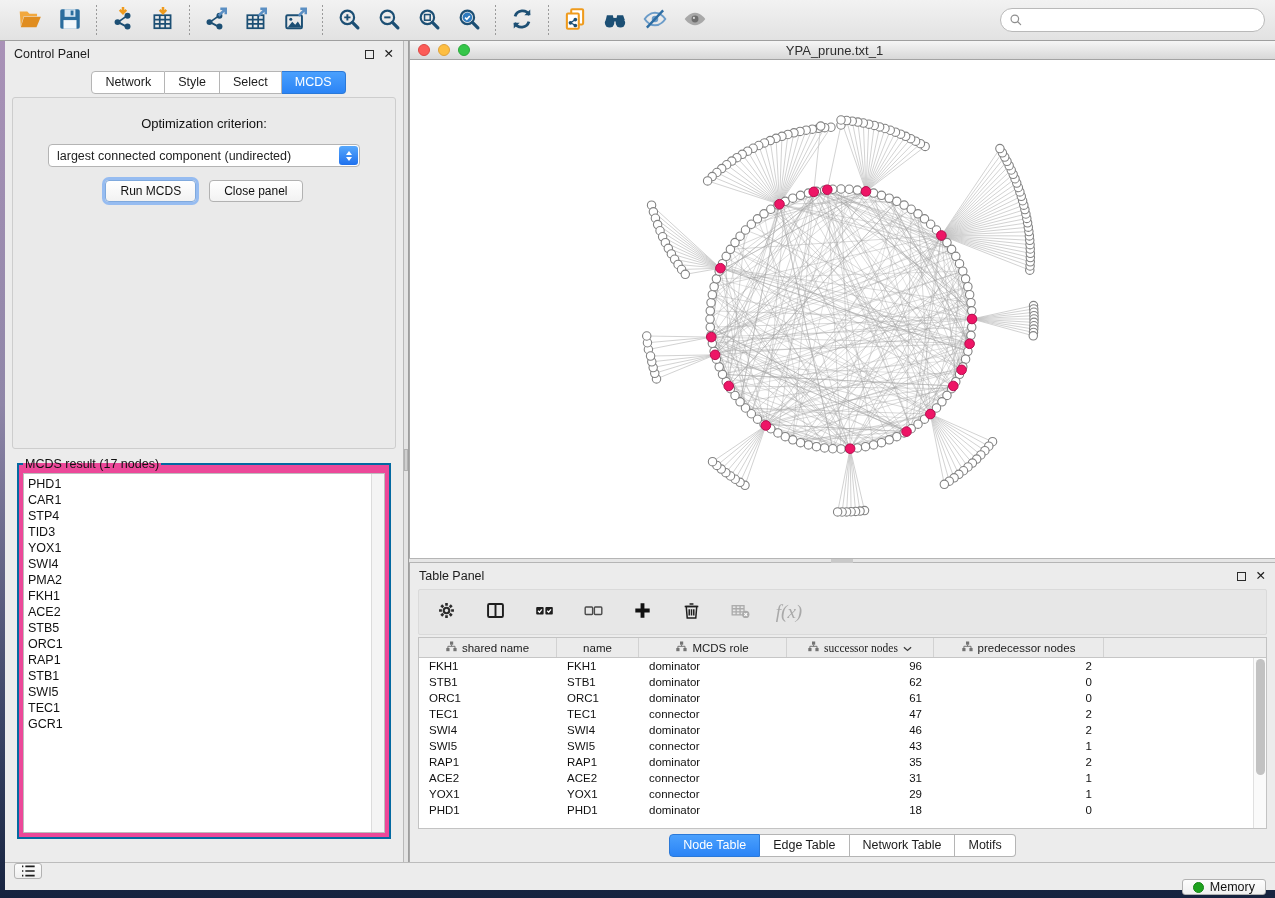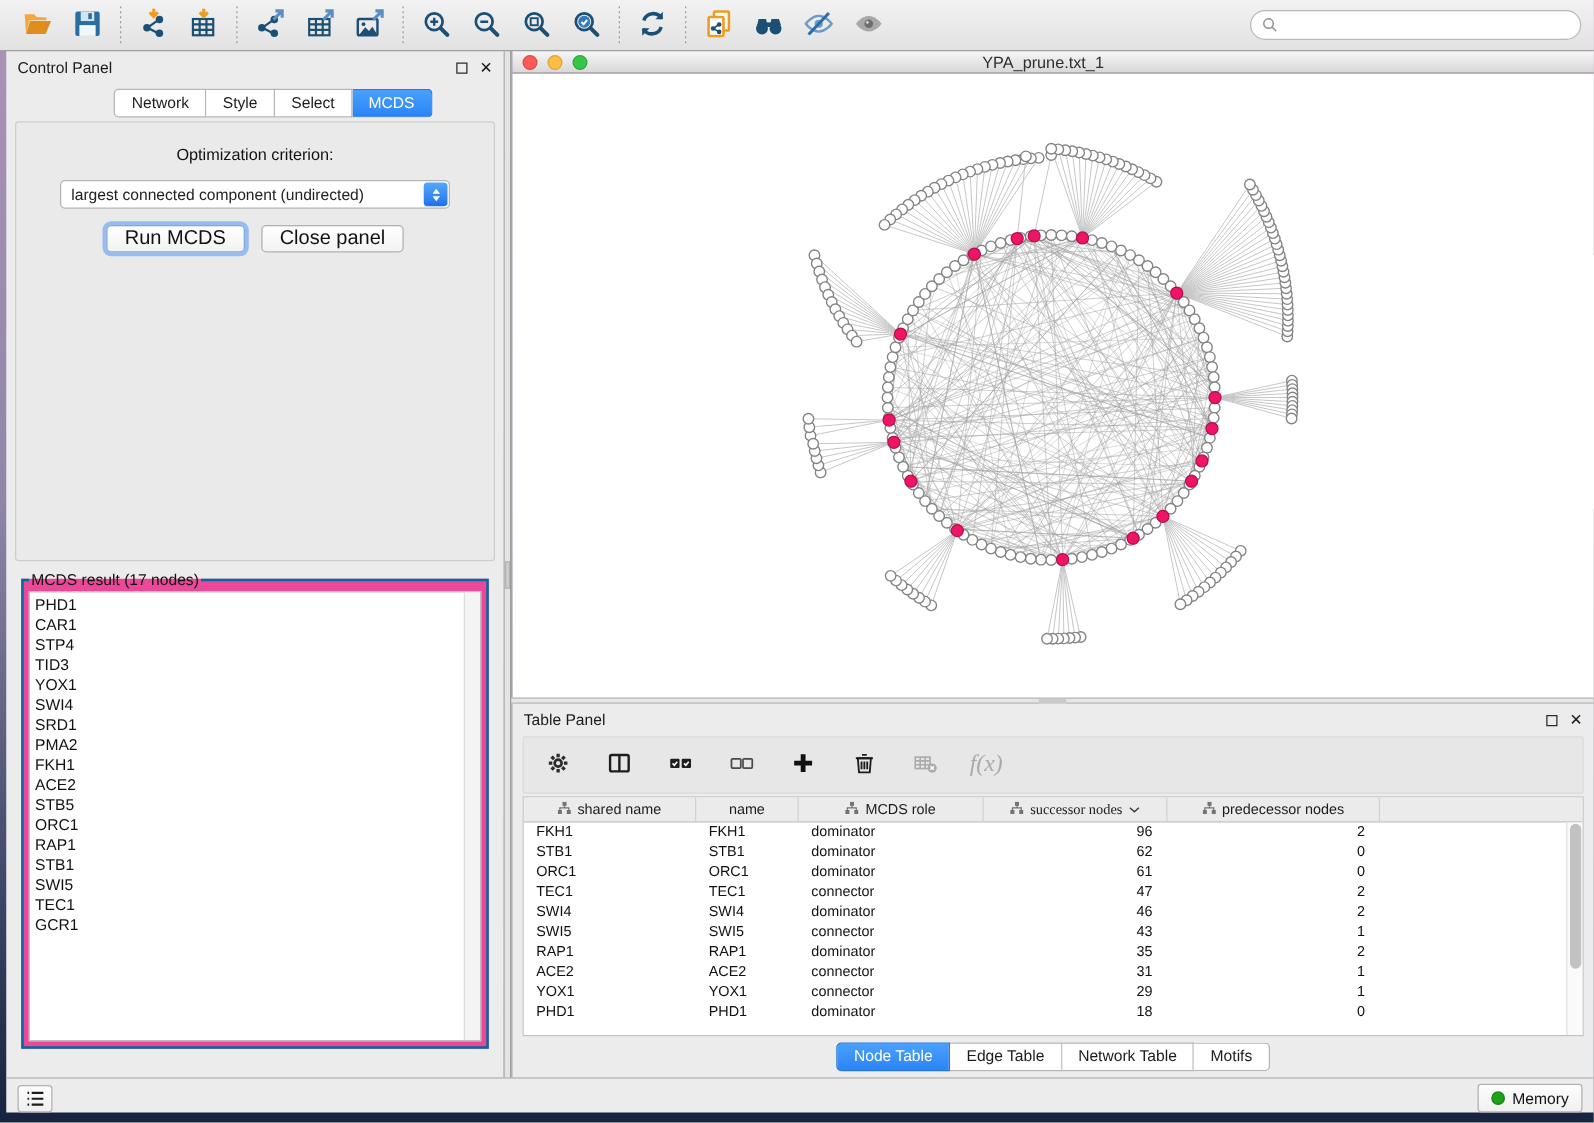--- a/index.html
+++ b/index.html
@@ -49,21 +49,21 @@
   .crit-label { margin-top:18px; font-size:13px; color:#111; }
   .select { margin-top:13px; width:312px; height:23px; background:#fff; border:1px solid #b4b4b4;
     border-radius:4px; display:flex; align-items:center; font-size:12.5px; padding-left:8px; cursor:pointer; position:relative;}
   .select .stepper { position:absolute; right:1px; top:1px; bottom:1px; width:19px; border-radius:3px;
     background:linear-gradient(#57a8fc,#1f71ee); display:flex; flex-direction:column; align-items:center; justify-content:center; gap:2px;}
   .stepper i { width:0; height:0; border-left:3.5px solid transparent; border-right:3.5px solid transparent; display:block; }
   .stepper .up { border-bottom:4.5px solid #fff; }
   .stepper .dn { border-top:4.5px solid #fff; }
   .btn-row { margin-top:13px; display:flex; gap:13px; }
   .pbtn { height:22px; padding:0 14px; background:linear-gradient(#ffffff,#f2f2f2); border:1px solid #b2b2b2;
-    border-radius:4px; font-size:16px; font-family:"Liberation Sans",sans-serif; cursor:pointer; color:#111;}
+    border-radius:4px; font-size:12px; font-family:"Liberation Sans",sans-serif; cursor:pointer; color:#111;}
   .pbtn.focused { box-shadow:0 0 0 3px rgba(93,156,245,.6); border-color:#7fa9dd; }
   fieldset.result-box { flex:1; margin:8px 12px 23px 12px; border:2px solid #0369a1; position:relative; background:#ec4899;}
   fieldset.result-box legend { font-size:12.5px; padding:0 2px; margin-left:4px; color:#111;}
   .result-inner { position:absolute; inset:2px 4px 4px 4px; background:#fff; border:1px solid #bdbdbd; display:flex;}
   .result-list { flex:1; padding:2px 0 0 4px; overflow:hidden; }
   .result-item { font-size:12.5px; line-height:16px; color:#111; cursor:default;}
   .list-scrollbar { width:13px; background:#f4f4f4; border-left:1px solid #dcdcdc; }
 
   
   .v-divider { width:6px; background:#e4e4e4; border-left:1px solid #b9b9b9; border-right:1px solid #9e9e9e;
@@ -99,21 +99,21 @@
   .tbody { flex:1; overflow:hidden; }
   .tr { display:flex; height:16px; cursor:default;}
   .td { font-size:11.5px; color:#111; padding:0 12px 0 10px; line-height:16px; white-space:nowrap; overflow:hidden;}
   .td.num { text-align:right; }
   .tscroll { position:absolute; right:0; top:20px; bottom:0; width:13px; background:#fafafa; border-left:1px solid #e0e0e0;}
   .tscroll .thumb { position:absolute; top:1px; left:1.5px; width:9px; height:68%; background:#c2c2c2; border-radius:5px;}
   .table-tabs { height:33px; display:flex; align-items:center; justify-content:center; }
 
   
   .status-bar { height:28px; margin-left:5px; background:#ececec; border-top:1px solid #bcbcbc;
-    display:flex; align-items:flex-end; padding:0 9px; }
+    display:flex; align-items:flex-start; padding:0 9px;flex-direction:column; }
   .list-btn { width:28px; height:22px; background:linear-gradient(#fdfdfd,#efefef); border:1px solid #b2b2b2;
     border-radius:3px; display:flex; align-items:center; justify-content:center; cursor:pointer;}
   .memory-btn { margin-left:auto; height:23px; background:linear-gradient(#fdfdfd,#f0f0f0); border:1px solid #b2b2b2;
     border-radius:3px; display:flex; align-items:center; gap:6px; padding:0 10px; font-size:12.5px; cursor:pointer; color:#111;
     font-family:"Liberation Sans",sans-serif;}
   .memory-btn .dot { width:11px; height:11px; border-radius:50%; background:#1ea21e; border:1px solid #158515;}
 </style>
 </head>
 <body>
 
@@ -309,21 +309,20 @@
       <fieldset class="result-box">
         <legend>MCDS result (17 nodes)</legend>
         <div class="result-inner">
           <div class="result-list" id="mcds-list">
               <div class="result-item">PHD1</div>
               <div class="result-item">CAR1</div>
               <div class="result-item">STP4</div>
               <div class="result-item">TID3</div>
               <div class="result-item">YOX1</div>
               <div class="result-item">SWI4</div>
-              <div class="result-item">SRD1</div>
               <div class="result-item">PMA2</div>
               <div class="result-item">FKH1</div>
               <div class="result-item">ACE2</div>
               <div class="result-item">STB5</div>
               <div class="result-item">ORC1</div>
               <div class="result-item">RAP1</div>
               <div class="result-item">STB1</div>
               <div class="result-item">SWI5</div>
               <div class="result-item">TEC1</div>
               <div class="result-item">GCR1</div>

